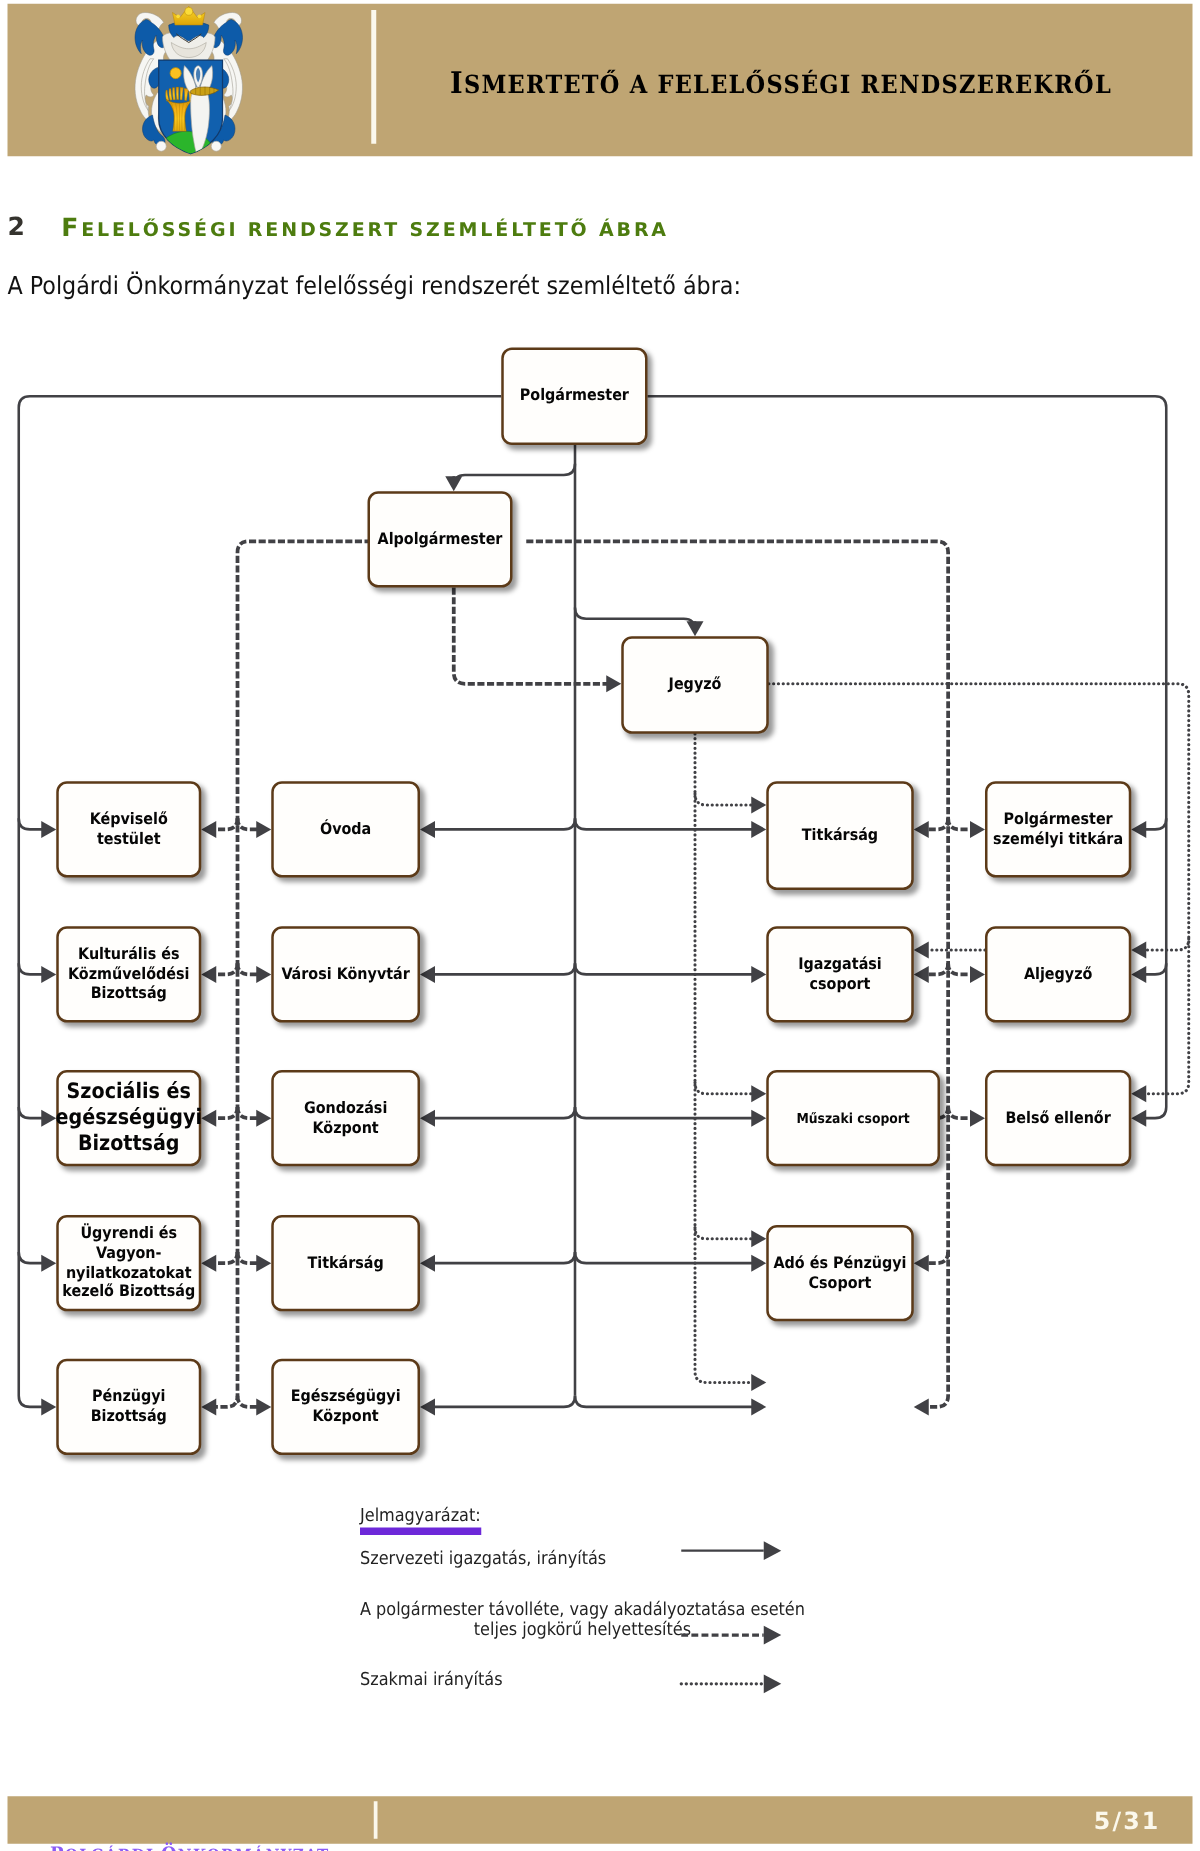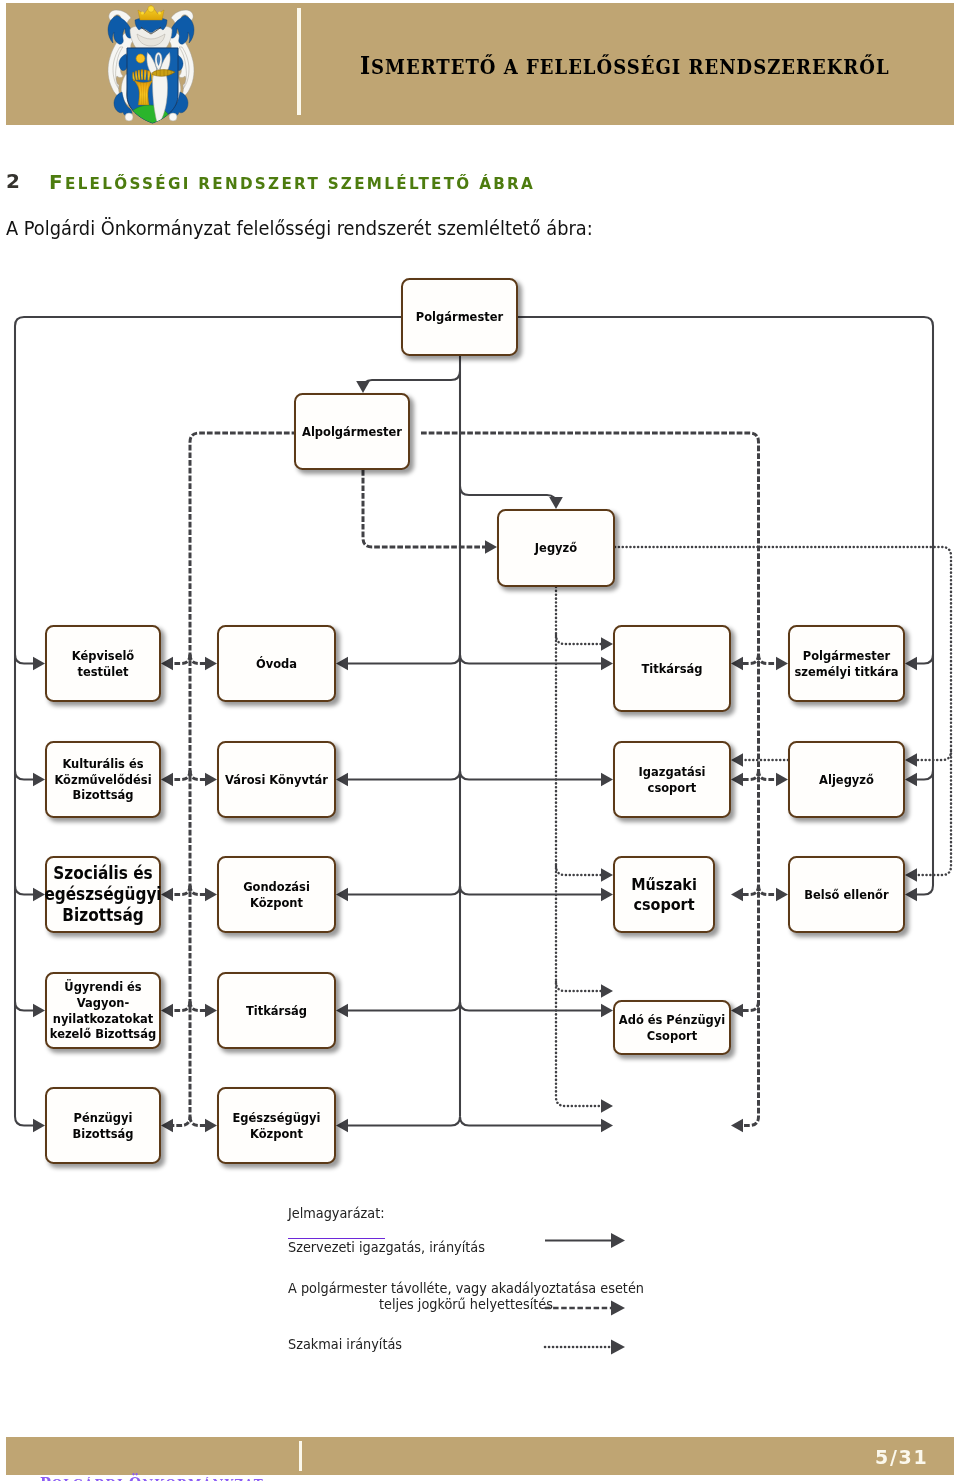--- a/index.html
+++ b/index.html
@@ -26,21 +26,21 @@
       font-family:"DejaVu Sans",sans-serif;font-stretch:condensed;}
 
   .diagram{position:absolute;left:0;top:0;width:960px;height:1481px;}
   .nd{position:absolute;box-sizing:border-box;border:2px solid #5c3a18;border-radius:8.5px;
       background:#fffefc;display:flex;align-items:center;justify-content:center;text-align:center;
       font-weight:bold;color:#060606;line-height:1.22;font-stretch:condensed;
       box-shadow:3.5px 3.5px 4.5px rgba(0,0,0,0.40);font-family:"DejaVu Sans",sans-serif;}
 
   .legend-title{position:absolute;left:288px;top:1205px;font-size:14.3px;color:#222;
       font-family:"DejaVu Sans",sans-serif;font-stretch:condensed;}
-  .legend-title span{border-bottom:1px solid #6d28d9;padding-bottom:17px;}
+  .legend-title span{border-bottom:6px solid #6d28d9;padding-bottom:1px;}
   .lg{position:absolute;font-size:14.3px;color:#222;font-family:"DejaVu Sans",sans-serif;font-stretch:condensed;line-height:16px;text-align:center;}
 
   .footer-bar{position:absolute;left:6px;top:1437px;width:948px;height:38px;background:#bfa573;}
   .footer-org{position:absolute;left:40px;top:1450px;color:#8b5cf6;white-space:nowrap;
       font-family:"DejaVu Serif",serif;font-stretch:condensed;font-weight:bold;letter-spacing:1px;margin-top:24px;}
   .footer-org .c{font-size:16px;}
   .footer-org .sc{font-size:13.4px;}
   .footer-divider{position:absolute;left:299px;top:1441px;width:3px;height:30px;background:#fbf8ec;}
   .footer-page{position:absolute;left:875px;top:1446px;color:#fbf8ec;font-size:19px;font-weight:bold;
       letter-spacing:1.7px;font-family:"DejaVu Sans",sans-serif;}
@@ -333,24 +333,24 @@
     </div>
   <div class="nd" style="left:217px;top:1087px;width:119px;height:77px;font-size:12.75px">
       <span>Egészségügyi<br>Központ</span>
     </div>
   <div class="nd" style="left:613px;top:625px;width:118px;height:87px;font-size:12.75px">
       <span>Titkárság</span>
     </div>
   <div class="nd" style="left:613px;top:741px;width:118px;height:77px;font-size:12.75px">
       <span>Igazgatási<br>csoport</span>
     </div>
-  <div class="nd" style="left:613px;top:856px;width:102px;height:77px;font-size:16px">
+  <div class="nd" style="left:613px;top:856px;width:139px;height:77px;font-size:11px">
       <span>Műszaki csoport</span>
     </div>
-  <div class="nd" style="left:613px;top:1000px;width:118px;height:55px;font-size:12.75px">
+  <div class="nd" style="left:613px;top:980px;width:118px;height:77px;font-size:12.75px">
       <span>Adó és Pénzügyi<br>Csoport</span>
     </div>
   <div class="nd" style="left:788px;top:625px;width:117px;height:77px;font-size:12.75px">
       <span>Polgármester<br>személyi titkára</span>
     </div>
   <div class="nd" style="left:788px;top:741px;width:117px;height:77px;font-size:12.75px">
       <span>Aljegyző</span>
     </div>
   <div class="nd" style="left:788px;top:856px;width:117px;height:77px;font-size:12.75px">
       <span>Belső ellenőr</span>

